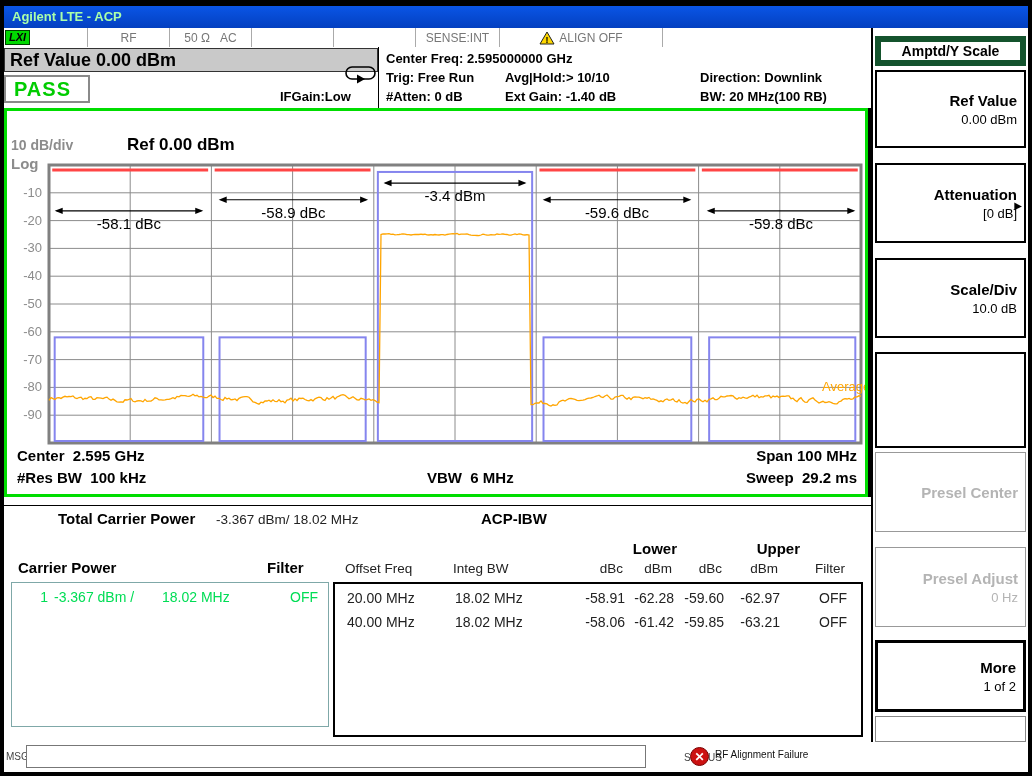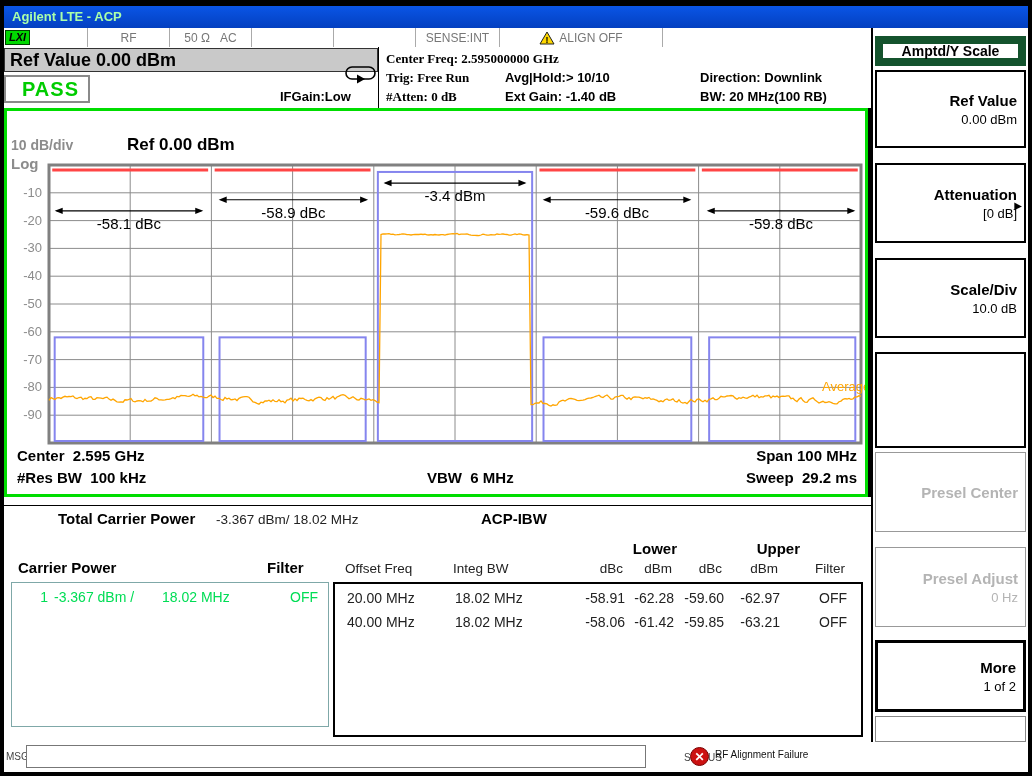--- a/index.html
+++ b/index.html
@@ -21,27 +21,27 @@
     font-style:italic; font-size:11px; padding:0 3px; height:15px; line-height:13px; }
 
   
   .headerzone { left:4px; top:47px; width:867px; height:61px; background:#fff; }
   .refbanner { left:4px; top:48px; width:374px; height:24px; background:#c9c9c9;
     border:1px solid #333; font-size:18px; font-weight:bold; color:#000;
     line-height:22px; padding-left:5px; }
   .vline { left:378px; top:47px; width:1px; height:61px; background:#000; }
   .passbox { left:4px; top:75px; width:86px; height:28px; background:#fff;
     border:2px solid #8a8a8a; color:#00cc00; font-weight:bold; font-size:20px;
-    line-height:24px; padding-left:16px; letter-spacing:1px; }
+    line-height:24px; padding-left:8px; letter-spacing:1px; }
   .ifgain { left:280px; top:89px; font-size:13px; font-weight:bold; color:#000; }
   .sweepicon { left:344px; top:64px; }
   .freqinfo { left:386px; top:49px; width:482px; font-size:13px; font-weight:bold;
     color:#000; }
   .freqinfo .row { display:flex; height:19px; line-height:19px; }
-  .fc1 { width:119px;font-family:Liberation Serif, serif; } .fc2 { width:195px; } .fc3 { flex:1; }
+  .fc1 { width:119px; } .fc2 { width:195px; } .fc3 { flex:1; }
 
   
   .graph { left:4px; top:108px; width:864px; height:389px; background:#fff;
     border:3px solid #00dd00; }
   .g-scale { left:4px; top:26px; color:#8c8c8c; font-size:14px; font-weight:bold; }
   .g-log   { left:4px; top:44px; color:#8c8c8c; font-size:15px; font-weight:bold; }
   .g-ref   { left:120px; top:24px; color:#000; font-size:17px; font-weight:bold; }
   .g-footer { color:#000; font-size:15px; font-weight:bold; white-space:pre; }
   #chart-svg { position:absolute; left:0; top:0; }
 
@@ -54,21 +54,21 @@
   .carrierbox { left:7px; top:85px; width:318px; height:145px; border:1px solid #7fa8a8; }
   .offsetbox { left:329px; top:85px; width:530px; height:155px; border:2px solid #000; }
   .ohead { font-size:13.5px; color:#222; }
   .orow { position:absolute; left:0; width:100%; height:24px; font-size:14px; color:#222; }
   .oc { position:absolute; top:0; }
   .ral { text-align:right; } .cal { text-align:right; }
 
   
   .sidebar { left:871px; top:28px; width:157px; height:714px; background:#fff;
     border-left:2px solid #000; }
-  .sb-head { left:2px; top:8px; width:151px; height:30px; border:8px solid #14532d;
+  .sb-head { left:2px; top:8px; width:151px; height:30px; border:6px solid #14532d;
     display:flex; align-items:center; justify-content:center; font-size:14px;
     font-weight:bold; color:#000; background:#fff; }
   .sbtn { left:2px; width:151px; border:2px solid #000; background:#fff;
     display:flex; flex-direction:column; justify-content:center; align-items:flex-end;
     padding:4px 7px; cursor:pointer; }
   .sbtn .lab { font-size:15px; font-weight:bold; color:#000; text-align:right; }
   .sbtn .val { font-size:13px; color:#000; margin-top:3px; text-align:right; }
   .sbtn.disabled { border:1px solid #999; }
   .sbtn.disabled .lab, .sbtn.disabled .val { color:#b4b4b4; }
   .sbtn.active { border:3px solid #000; }

